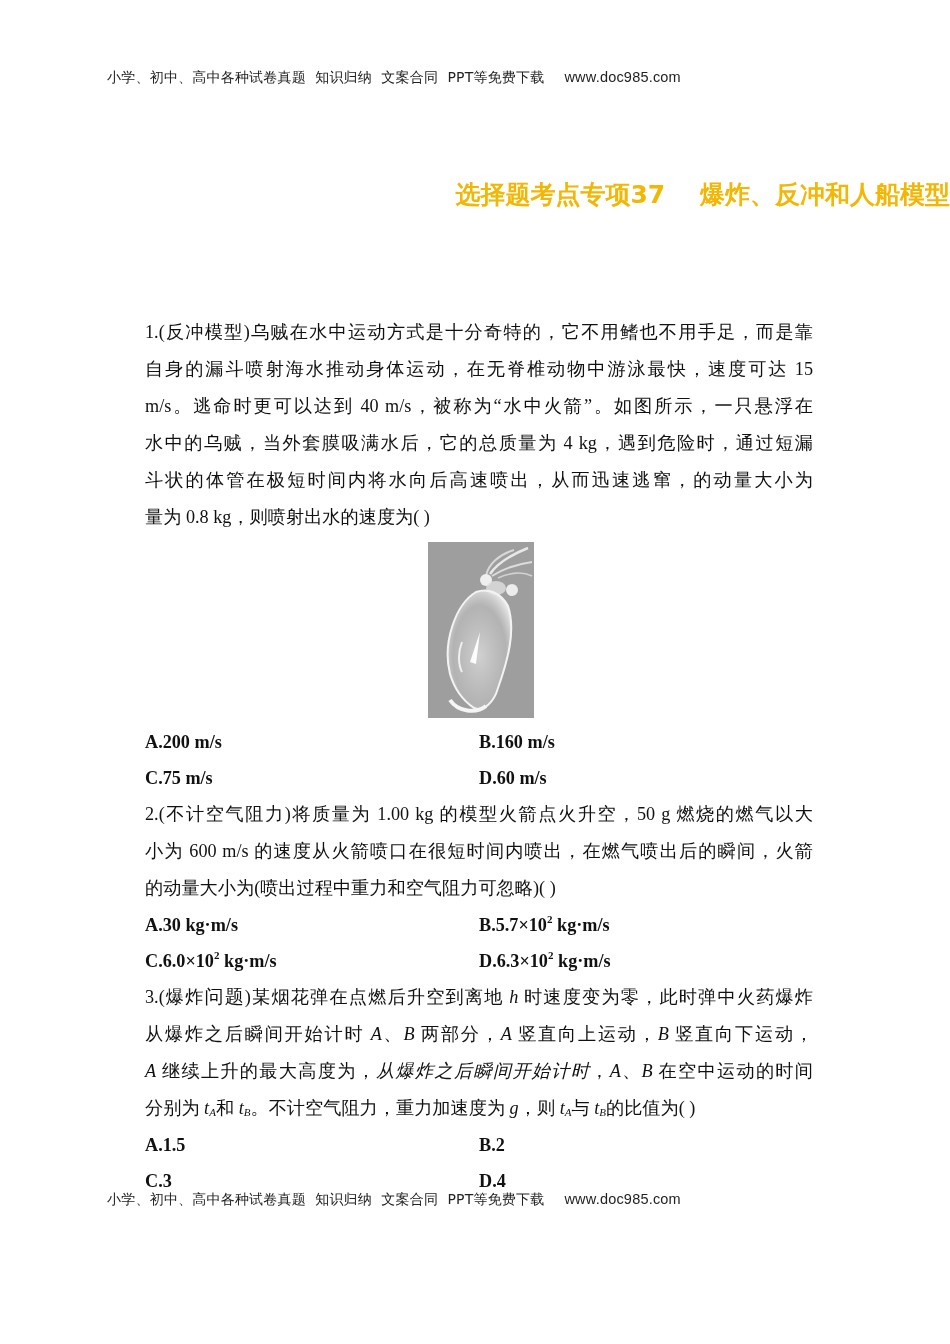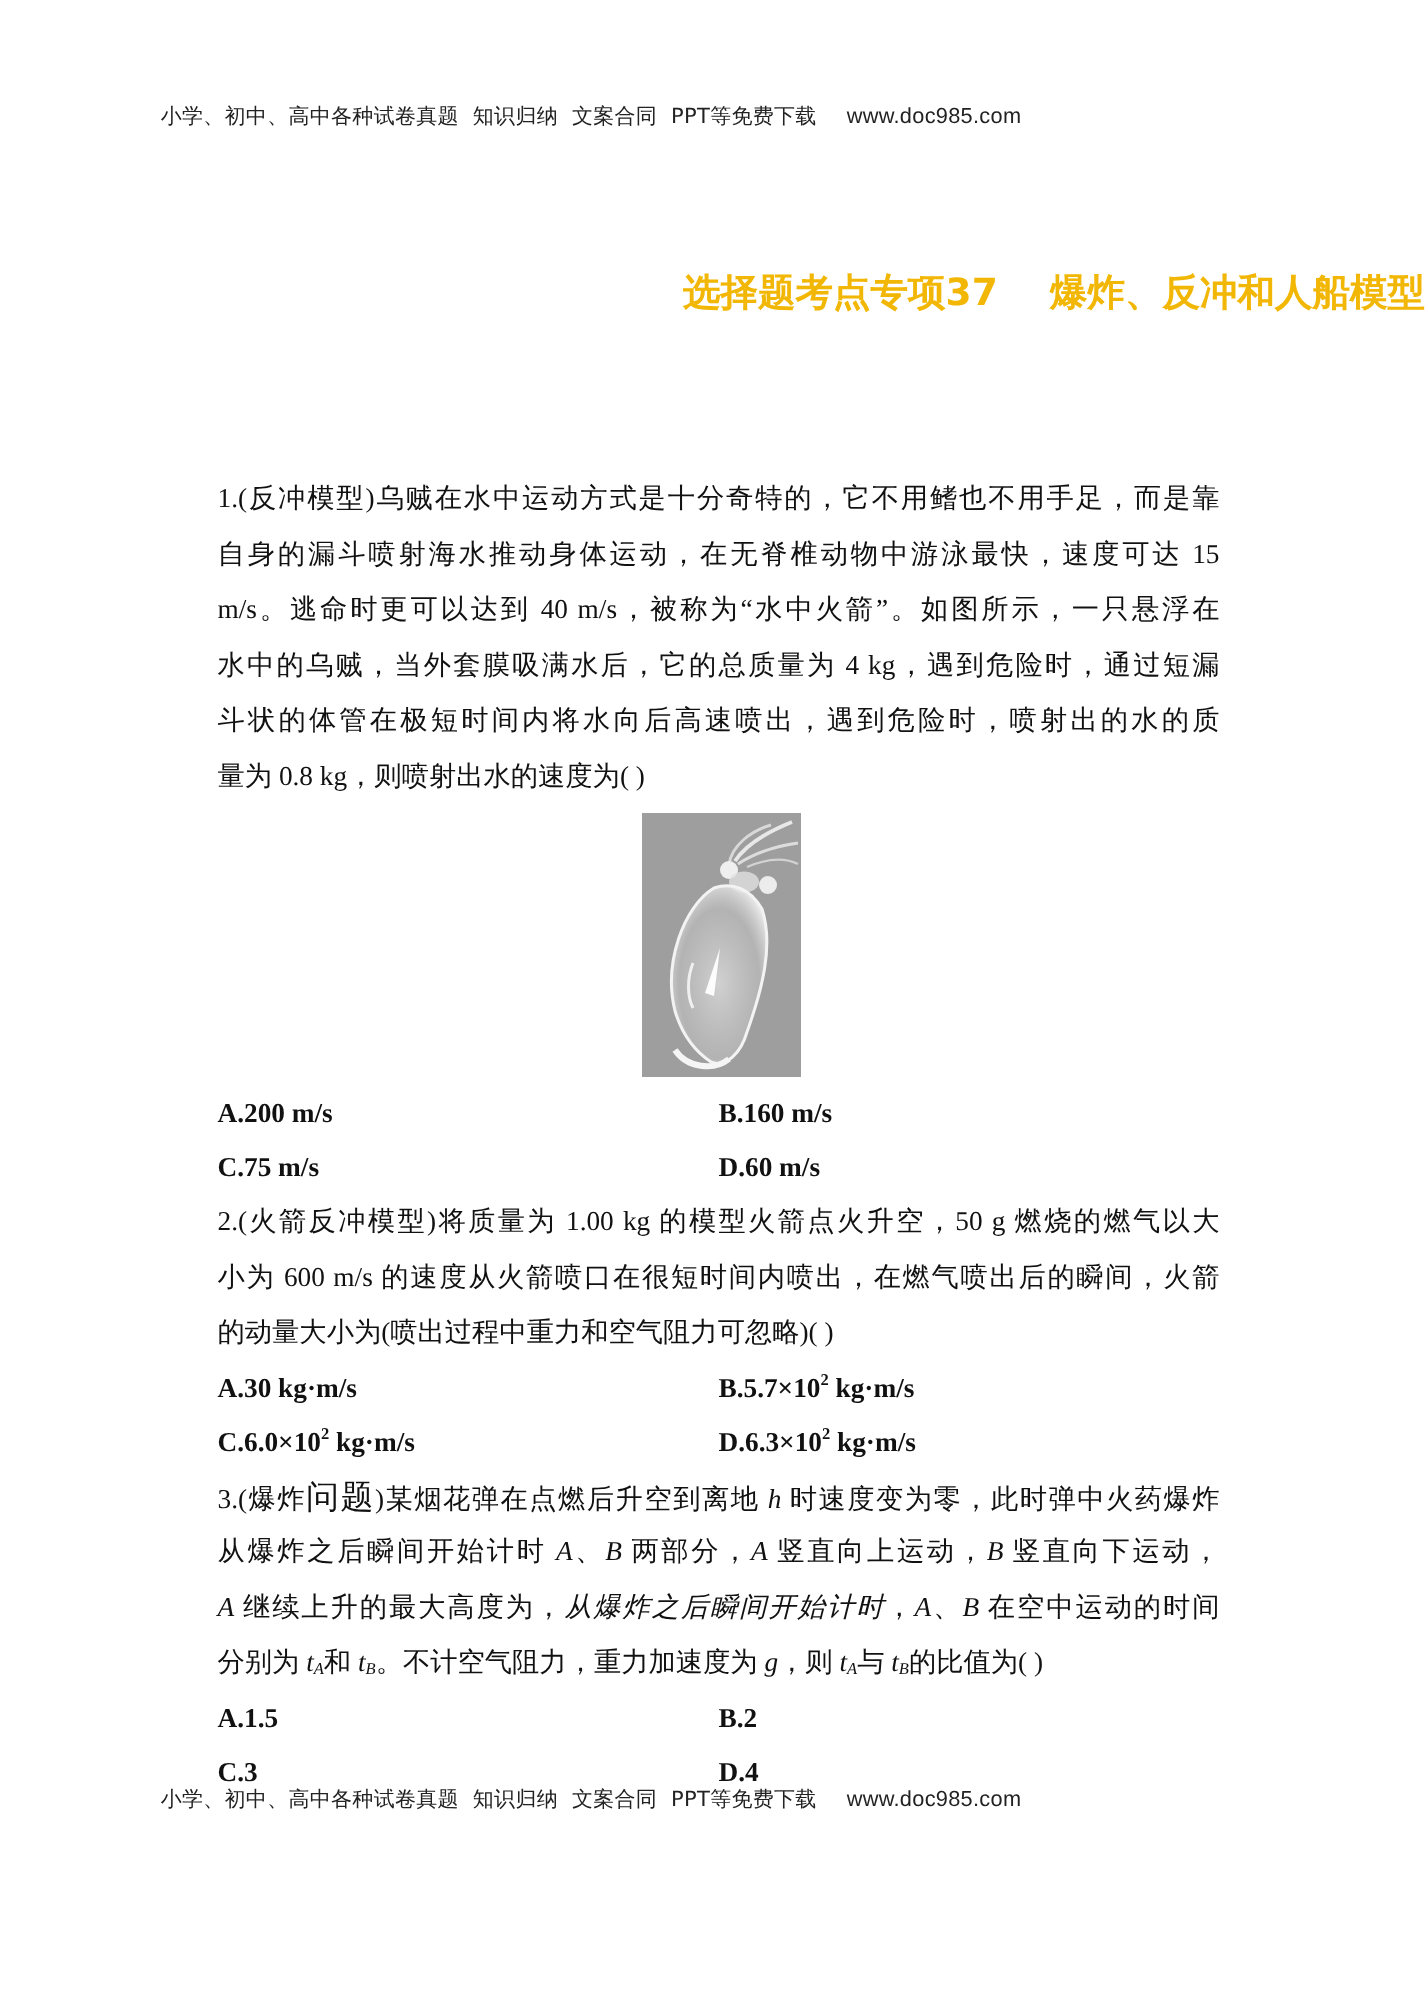--- a/index.html
+++ b/index.html
@@ -76,37 +76,37 @@
       width: 106px;
       height: 176px;
       background: #9d9d9d;
       position: relative;
       overflow: hidden;
       margin-left: 4px;
     }
     .it { font-style: italic; }
     .sub { font-size: 11px; vertical-align: -2px; font-style: italic; }
     sup { font-size: 11px; vertical-align: 8px; line-height: 0; }
-    .tag-bold { font-family: Liberation Sans, sans-serif; font-size: 22px; }
+    .tag-bold { font-family: Liberation Mono, monospace; font-size: 19px; }
   </style>
 </head>
 <body>
 
 <div class="page-header"><span>小学、初中、高中各种试卷真题  知识归纳  文案合同  PPT等免费下载</span><span class="banner-url">www.doc985.com</span></div>
 
 <div class="doc-title">选择题考点专项37    爆炸、反冲和人船模型</div>
 
 <div class="content">
 
   <div>
     <div class="line just"><span>1.</span><span>(反冲模型)</span><span>乌贼在水中运动方式是十分奇特的，它不用鳍也不用手足，而是靠</span></div>
     <div class="line just">自身的漏斗喷射海水推动身体运动，在无脊椎动物中游泳最快，速度可达 15</div>
     <div class="line just">m/s。逃命时更可以达到 40 m/s，被称为“水中火箭”。如图所示，一只悬浮在</div>
     <div class="line just">水中的乌贼，当外套膜吸满水后，它的总质量为 4 kg，遇到危险时，通过短漏</div>
-    <div class="line just">斗状的体管在极短时间内将水向后高速喷出，遇到危险时，喷射出的水的质</div>
+    <div class="line just">斗状的体管在极短时间内将水向后高速喷出，从而迅速逃窜，的动量大小为</div>
     <div class="line">量为 0.8 kg，则喷射出水的速度为(        )</div>
 
     <div class="figure-wrap">
       <div class="squid-img">
         <svg width="106" height="176" viewBox="0 0 106 176">
           <defs>
             <radialGradient id="bodyg" cx="50%" cy="55%" r="60%">
               <stop offset="0%" stop-color="#e6e6e6" stop-opacity="0.7"></stop>
               <stop offset="70%" stop-color="#c8c8c8" stop-opacity="0.5"></stop>
               <stop offset="100%" stop-color="#f2f2f2" stop-opacity="0.9"></stop>
@@ -137,21 +137,21 @@
       <div class="opt">A.200 m/s</div>
       <div class="opt">B.160 m/s</div>
     </div>
     <div class="opts">
       <div class="opt">C.75 m/s</div>
       <div class="opt">D.60 m/s</div>
     </div>
   </div>
 
   <div>
-    <div class="line just"><span>2.</span><span>(火箭反冲模型)</span><span>将质量为 1.00 kg 的模型火箭点火升空，50 g 燃烧的燃气以大</span></div>
+    <div class="line just"><span>2.</span><span>(不计空气阻力)</span><span>将质量为 1.00 kg 的模型火箭点火升空，50 g 燃烧的燃气以大</span></div>
     <div class="line just">小为 600 m/s 的速度从火箭喷口在很短时间内喷出，在燃气喷出后的瞬间，火箭</div>
     <div class="line">的动量大小为(喷出过程中重力和空气阻力可忽略)(        )</div>
 
     <div class="opts">
       <div class="opt">A.30 kg·m/s</div>
       <div class="opt"><span>B.5.7×10</span><sup>2</sup><span> kg·m/s</span></div>
     </div>
     <div class="opts">
       <div class="opt"><span>C.6.0×10</span><sup>2</sup><span> kg·m/s</span></div>
       <div class="opt"><span>D.6.3×10</span><sup>2</sup><span> kg·m/s</span></div>

